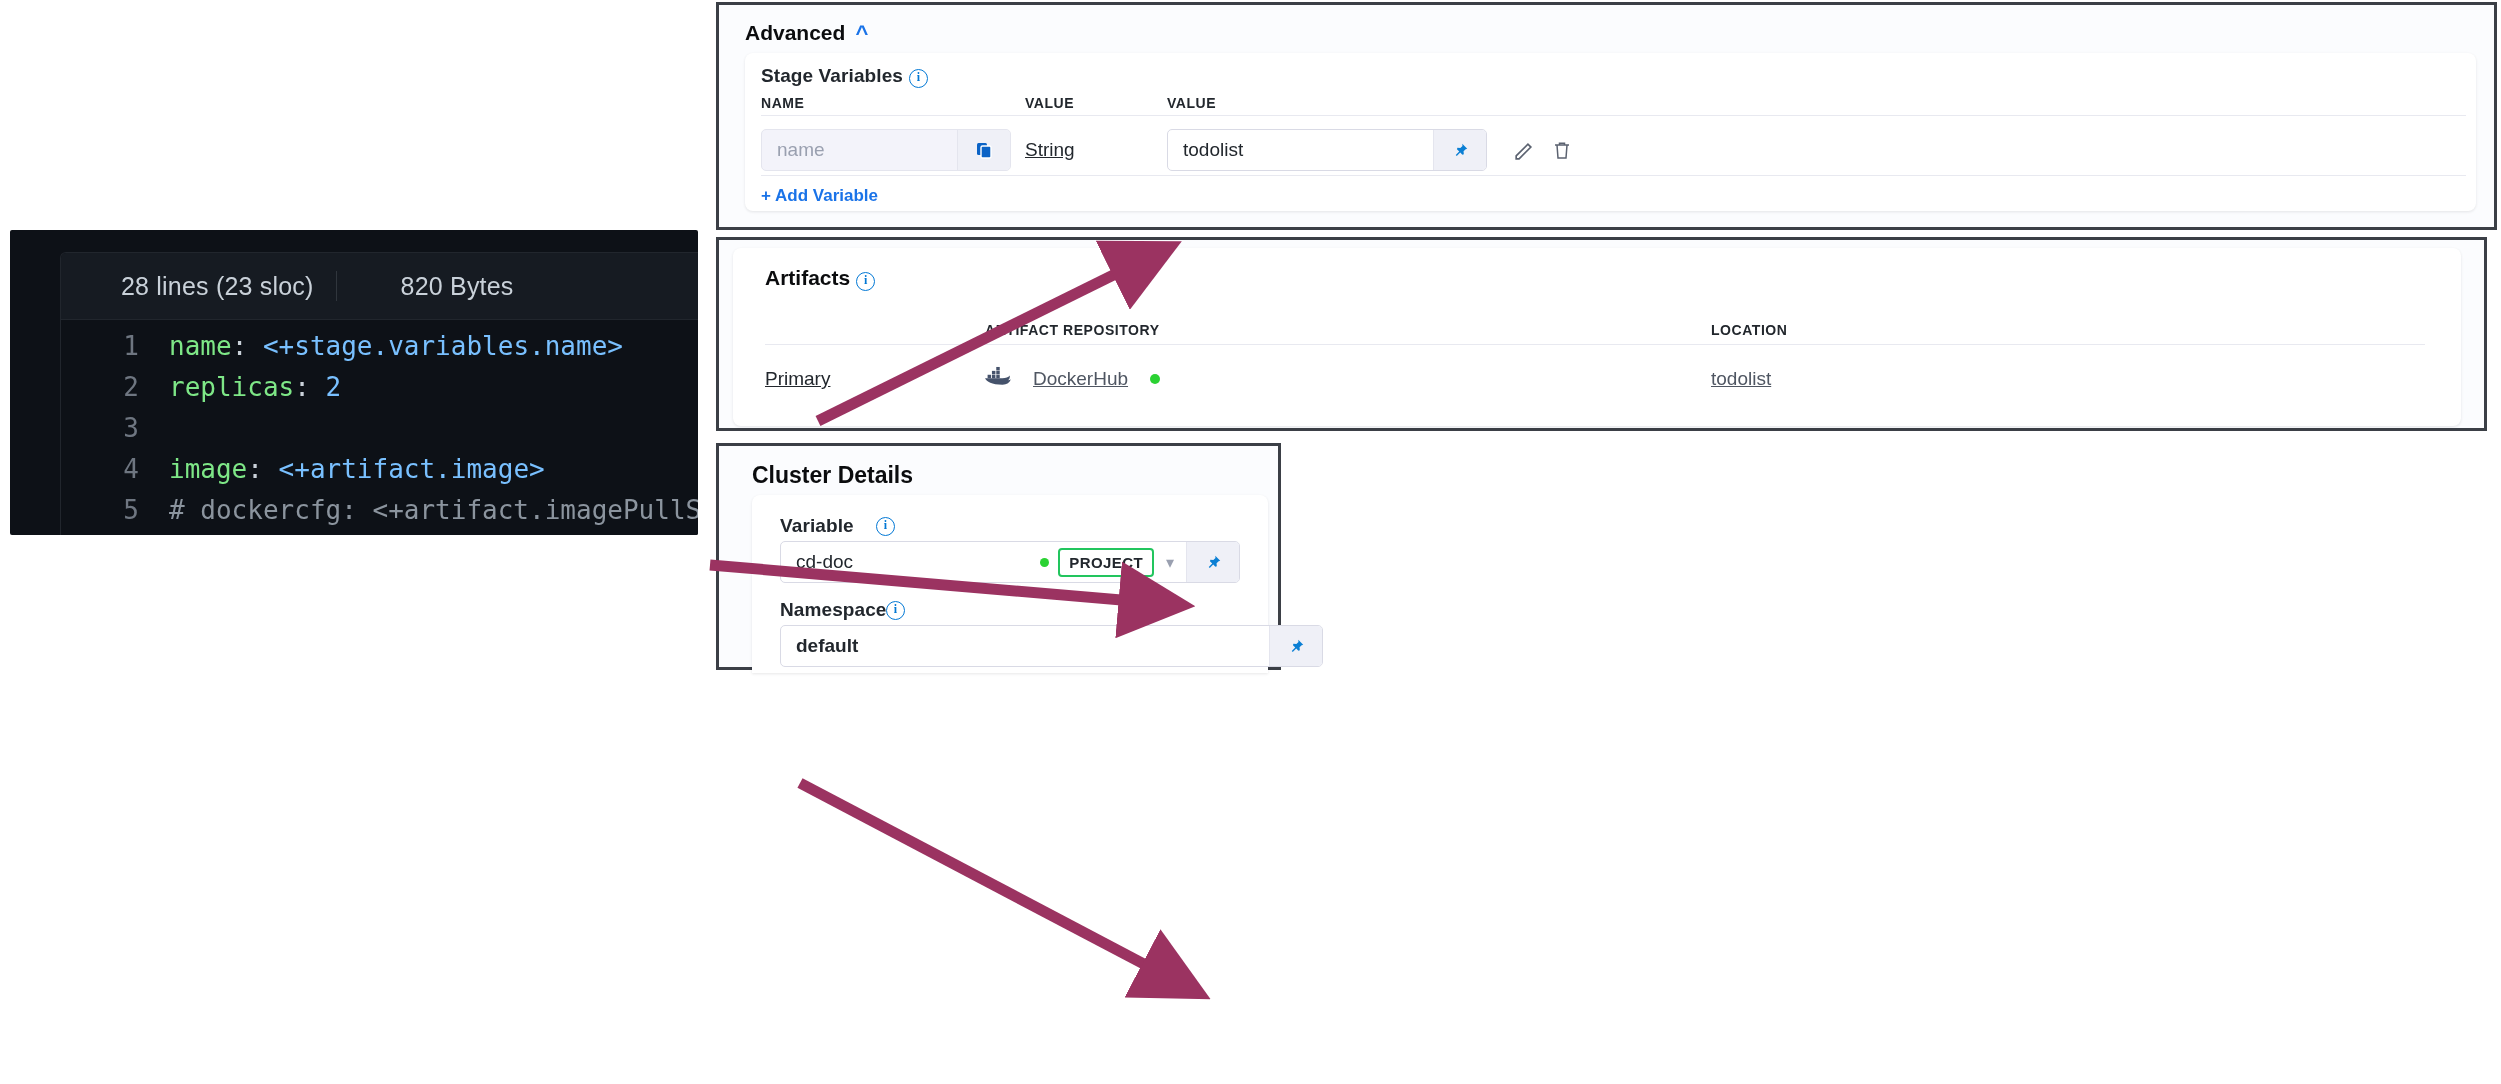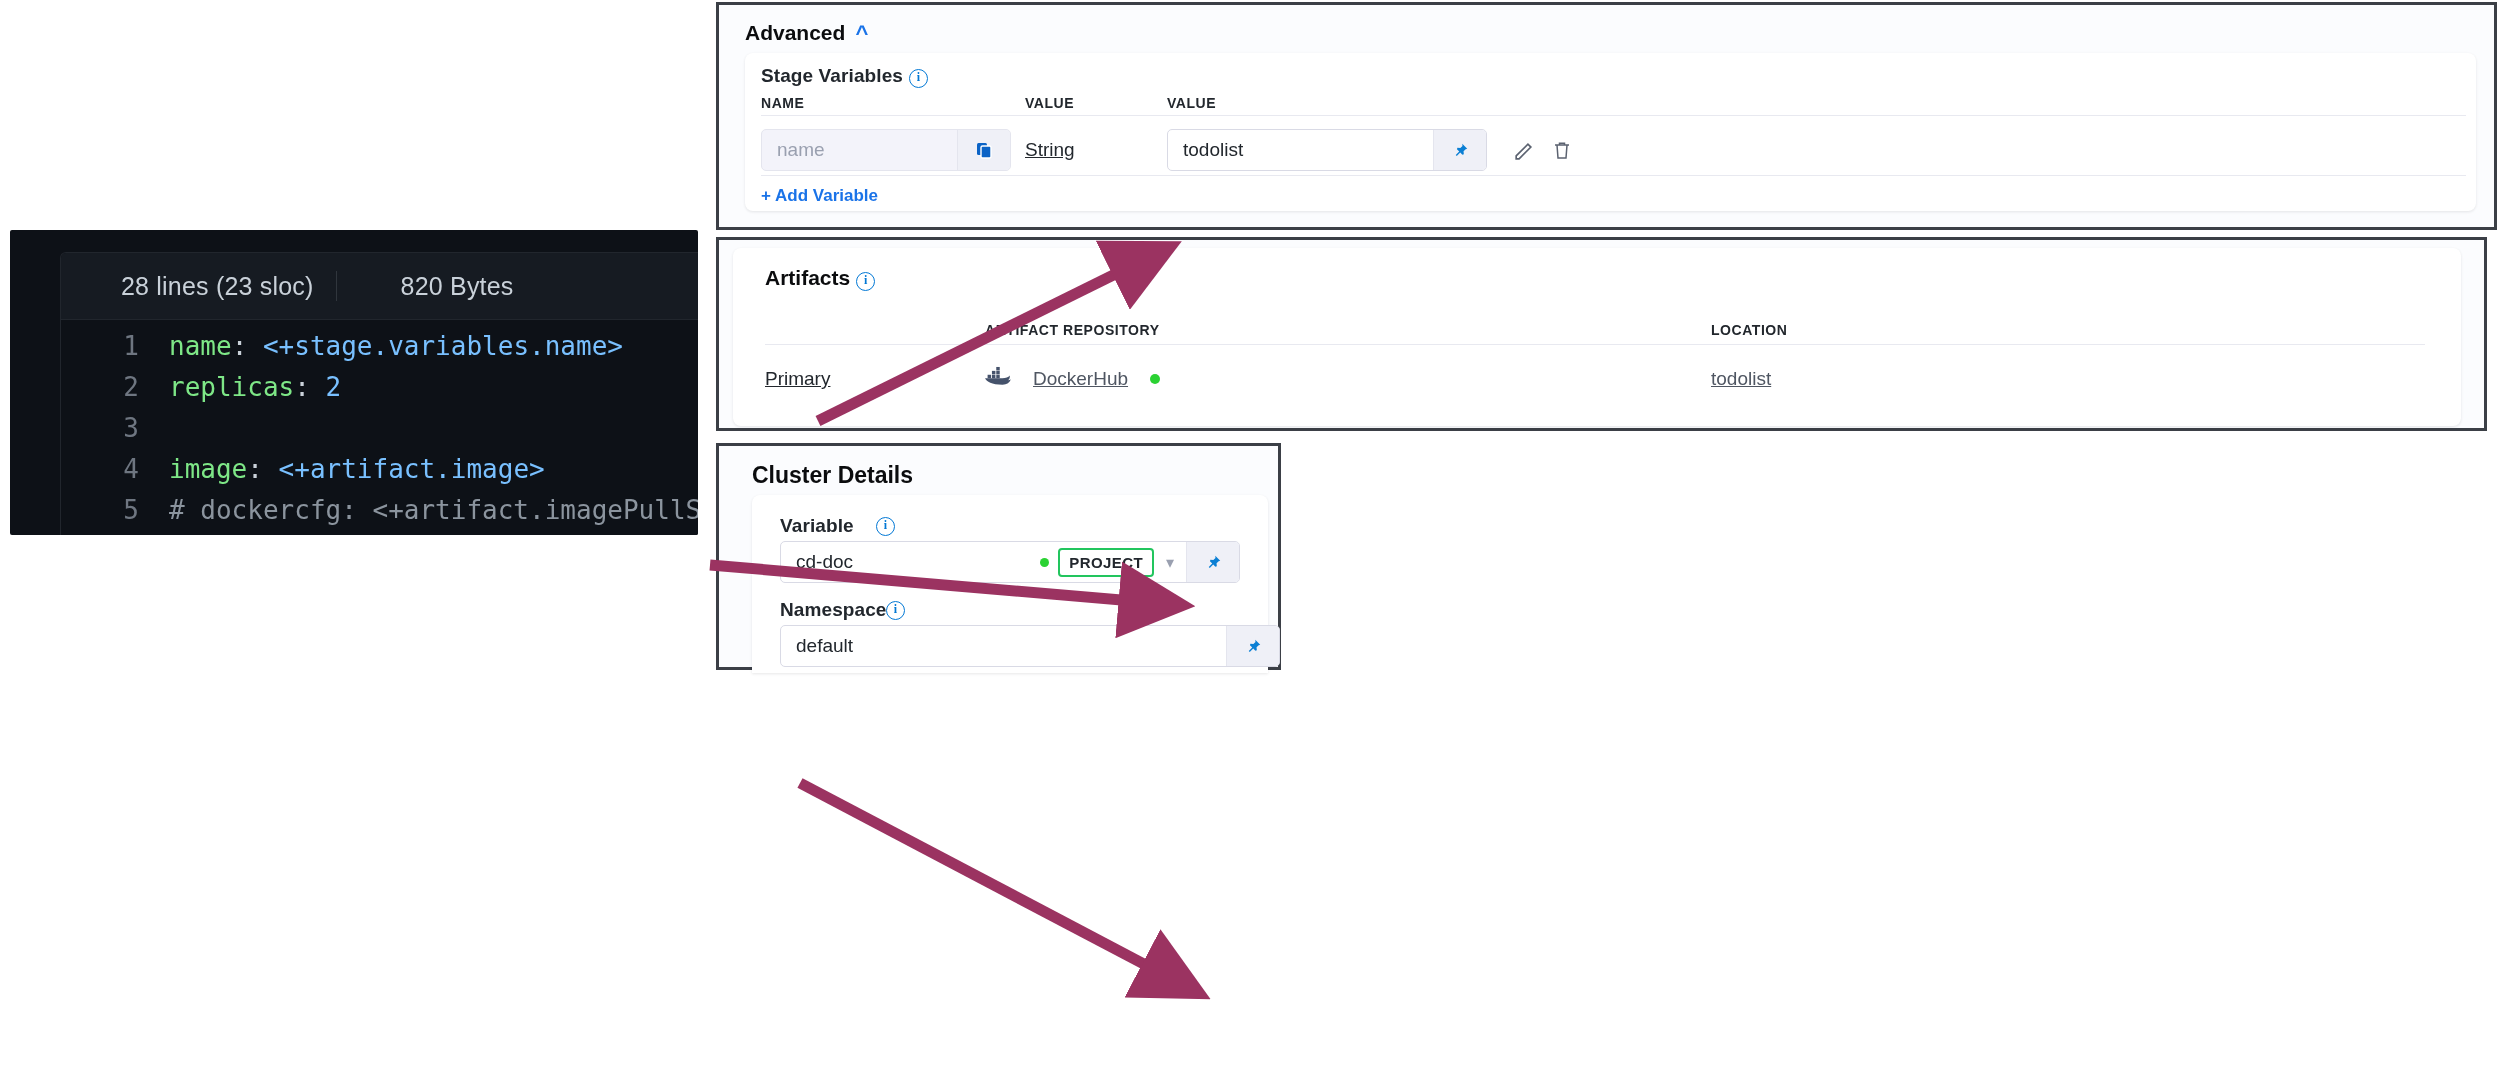--- a/index.html
+++ b/index.html
@@ -243,21 +243,21 @@
       <span class="affix">
         <svg width="17" height="17" viewBox="0 0 24 24" aria-hidden="true">
           <path d="M14.5 2.5l7 7-2.2.6-3 3 .4 4.2-2 .6-3.1-3.1-4.9 4.9-1.4-1.4 4.9-4.9L7 10.2l.6-2 4.2.4 3-3z" fill="#0b7fd4"></path>
         </svg>
       </span>
     </div>
 
     <span class="sec-title" style="position:absolute;left:28px;top:104px;">Namespace</span>
       <span class="info-i" style="position:absolute;left:128px;top:106px;">i</span>
 
-    <div class="inp" style="left:28px;top:130px;width:500px;height:42px;">
+    <div class="inp" style="left:28px;top:130px;width:543px;height:42px;font-weight:bold;">
       <span class="inp-val">default</span>
       <span class="affix">
         <svg width="17" height="17" viewBox="0 0 24 24" aria-hidden="true">
           <path d="M14.5 2.5l7 7-2.2.6-3 3 .4 4.2-2 .6-3.1-3.1-4.9 4.9-1.4-1.4 4.9-4.9L7 10.2l.6-2 4.2.4 3-3z" fill="#0b7fd4"></path>
         </svg>
       </span>
     </div>
   </div>
 </div>
 

